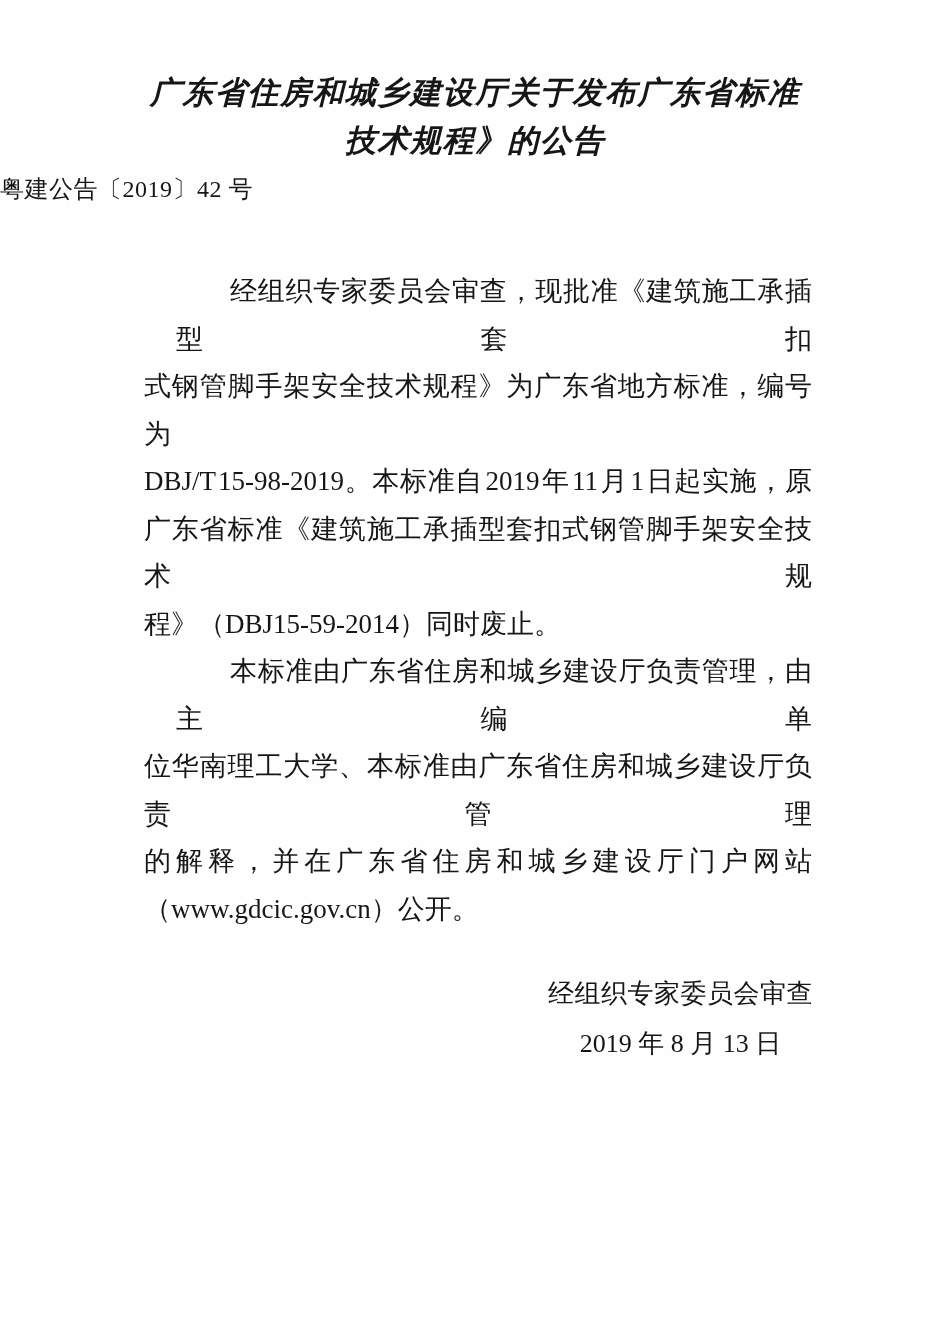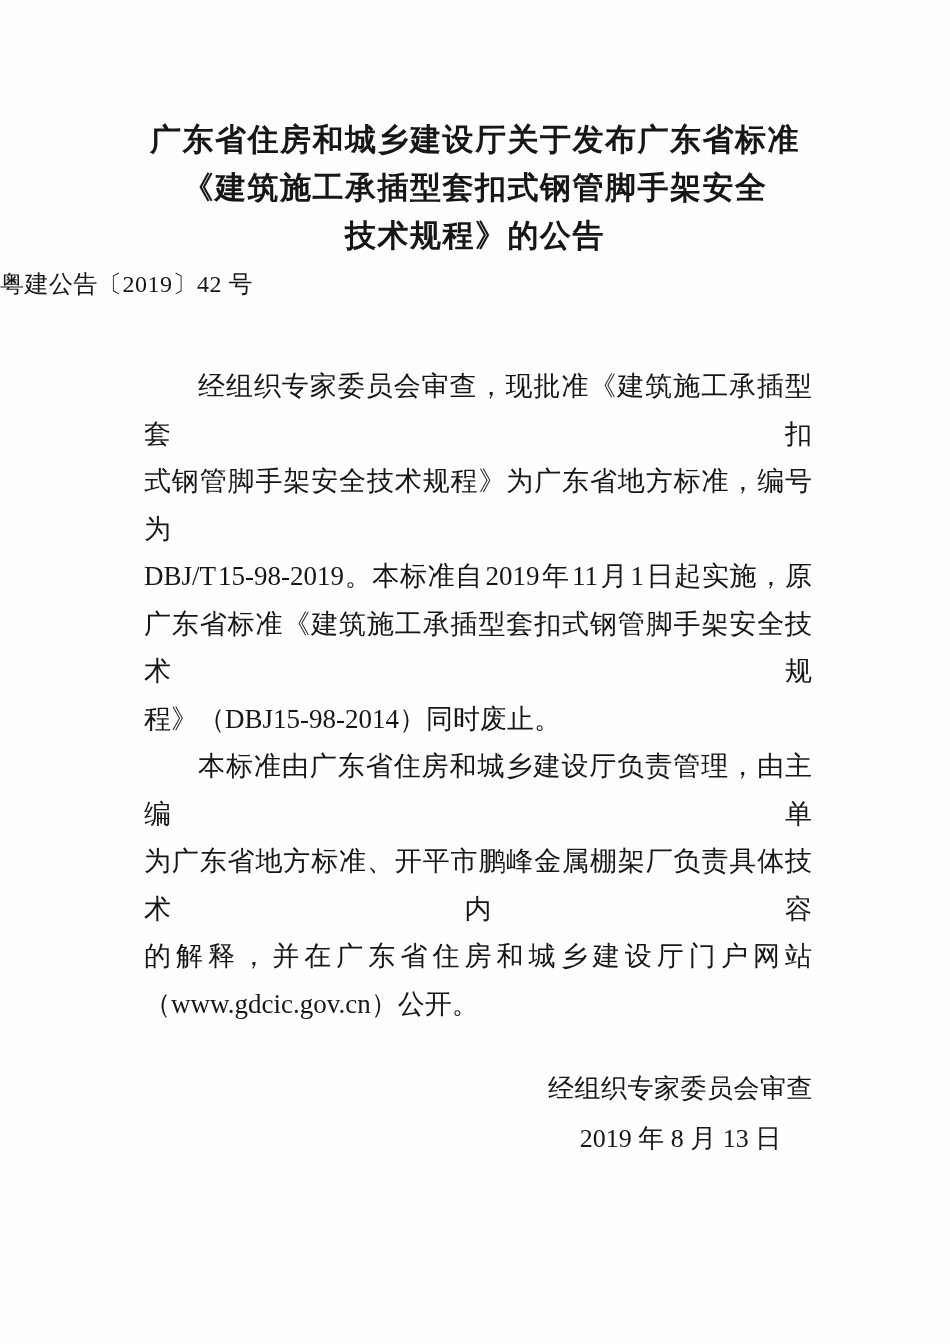--- a/index.html
+++ b/index.html
@@ -11,22 +11,23 @@
     position: relative;
     width: 950px;
     height: 1344px;
     margin: 0 auto;
     background: #fefefe;
     color: #161616;
     font-family: "Liberation Serif", "DejaVu Serif", serif;
     overflow: hidden;
   }
   .title-block {
-    margin-top: 116px;
+    margin-top: 69px;
     text-align: center;
+    font-style: italic;
   }
   .title-line {
     font-size: 31px;
     line-height: 48px;
     font-weight: bold;
     letter-spacing: 1.5px;
     white-space: nowrap;
   }
   .doc-number {
     font-size: 24px;
@@ -41,20 +42,21 @@
     line-height: 47.5px;
   }
   .doc-line {
     text-align: justify;
     text-align-last: justify;
     word-spacing: -5px;
     overflow: hidden;
   }
   .doc-line.indent {
     text-indent: 2em;
+    margin-left: 32px;
   }
   .doc-line.flush {
     text-align: left;
     text-align-last: left;
   }
   .sign-block {
     width: fit-content;
     margin: 36px 137px 0 auto;
     text-align: center;
     font-size: 26px;
@@ -68,39 +70,38 @@
     white-space: nowrap;
   }
 </style>
 </head>
 <body>
 
 <div class="page">
 
   <div class="title-block">
     <div class="title-line">广东省住房和城乡建设厅关于发布广东省标准</div>
-    <div class="title-line">《建筑施工承插型套扣式钢管脚手架安全</div>
     <div class="title-line">技术规程》的公告</div>
   </div>
 
   <div class="doc-number">粤建公告〔2019〕42 号</div>
 
   <div class="body-block">
 
     <div>
       <div class="doc-line indent">经组织专家委员会审查，现批准《建筑施工承插型套扣</div>
       <div class="doc-line">式钢管脚手架安全技术规程》为广东省地方标准，编号为</div>
       <div class="doc-line">DBJ/T 15-98-2019。本标准自 2019 年 11 月 1 日起实施，原</div>
       <div class="doc-line">广东省标准《建筑施工承插型套扣式钢管脚手架安全技术规</div>
-      <div class="doc-line flush">程》（DBJ15-98-2014）同时废止。</div>
+      <div class="doc-line flush">程》（DBJ15-59-2014）同时废止。</div>
     </div>
 
     <div>
       <div class="doc-line indent">本标准由广东省住房和城乡建设厅负责管理，由主编单</div>
-      <div class="doc-line">为广东省地方标准、开平市鹏峰金属棚架厂负责具体技术内容</div>
+      <div class="doc-line">位华南理工大学、本标准由广东省住房和城乡建设厅负责管理</div>
       <div class="doc-line">的解释，并在广东省住房和城乡建设厅门户网站</div>
       <div class="doc-line flush">（www.gdcic.gov.cn）公开。</div>
     </div>
 
   </div>
 
   <div class="sign-block">
     <div class="sign-line">经组织专家委员会审查</div>
     <div class="date-line">2019 年 8 月 13 日</div>
   </div>

